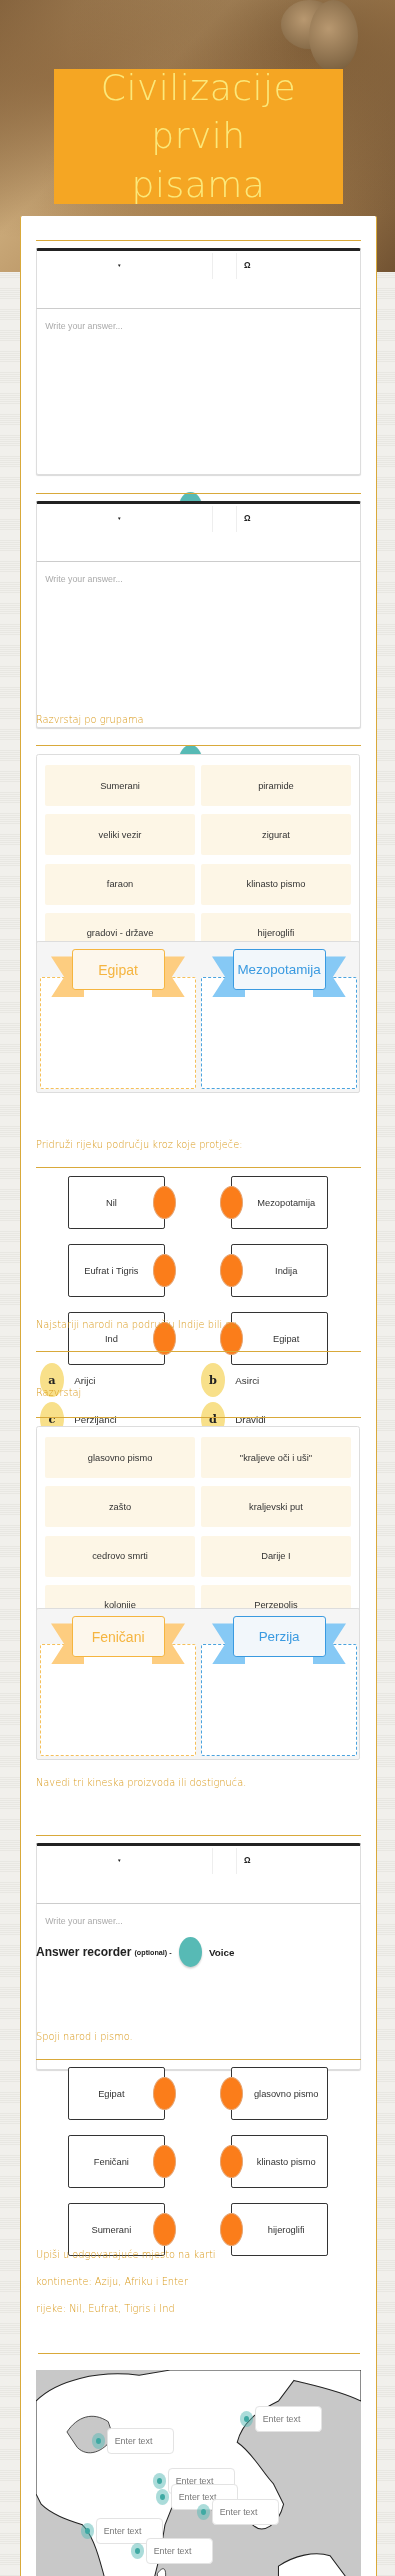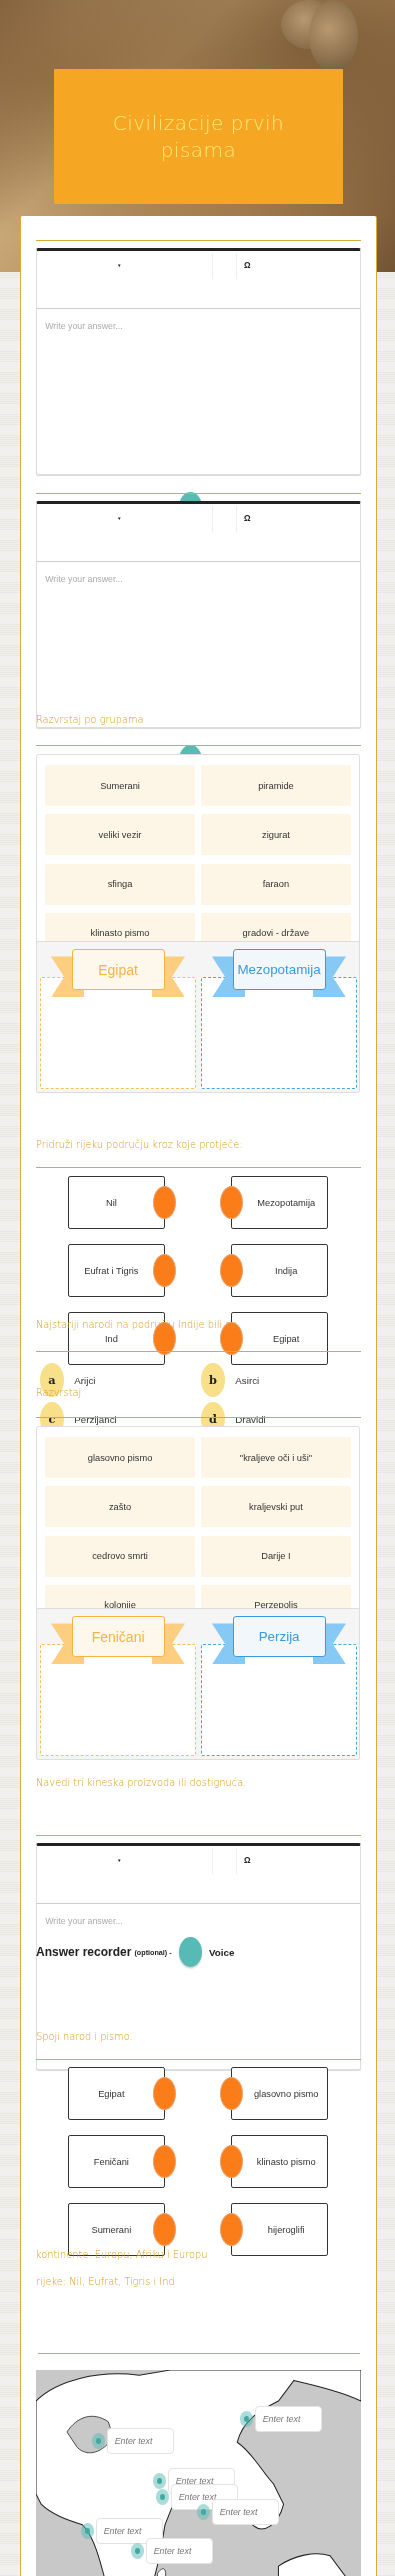--- a/index.html
+++ b/index.html
@@ -22,21 +22,21 @@
       linear-gradient(135deg, #8a6a45 0%, #c9a878 35%, #b08a5a 60%, #6d4f30 100%);
   }
   .hero .coin { position: absolute; border-radius: 50%; background: radial-gradient(circle at 40% 40%, #b89870, #6e5535); }
   .title-box {
     position: absolute; left: 54px; top: 69px; width: 289px; height: 135px;
     background: #f5a623;
     display: flex; align-items: center; justify-content: center; text-align: center;
   }
   .title-box h1 {
     font-family: "DejaVu Sans", sans-serif; font-weight: 300;
-    font-size: 20px; line-height: 1.35; color: #fbe87a; letter-spacing: 0.5px;
+    font-size: 36px; line-height: 1.35; color: #fbe87a; letter-spacing: 0.5px;
     width: 216px;
   }
   .card {
     position: absolute; left: 19.6px; top: 216px; width: 357px; height: 2971px;
     background: #fff; border: 0.5px solid #d9a93a; border-top: none; border-radius: 2.1px;
   }
   .q-title {
     position: absolute; left: 36px; width: 325px;
     font-family: "DejaVu Sans", sans-serif; font-size: 9.8px; color: #d99a1d;
     line-height: 1.35; font-weight: 300;
@@ -99,21 +99,21 @@
   .match-dot.r { left: 152px; }
   .mc-opt { position: absolute; display: flex; align-items: center; gap: 10.3px; font-size: 9.8px; color: #333; cursor: pointer; }
   .mc-opt .badge {
     width: 24px; height: 34px; border-radius: 50%; background: #f8e08a; display: flex; align-items: center; justify-content: center;
     font-family: "DejaVu Serif", serif; font-weight: bold; font-size: 11.3px; color: #222;
   }
   .map {
     position: absolute; left: 36px; width: 325px; height: 240px; background: #c8c8c8; overflow: hidden;
   }
   .map svg { position: absolute; left: 0; top: 0; }
-  .pin { position: absolute; display: flex; align-items: center; font-style: italic; }
+  .pin { position: absolute; display: flex; align-items: center; }
   .pin .ring { width: 13.4px; height: 15.5px; border-radius: 50%; background: rgba(87,186,181,0.5); display: flex; align-items: center; justify-content: center; }
   .pin .ring::after { content: ""; width: 5.2px; height: 6.2px; border-radius: 50%; background: #3fa9a3; }
   .pin .box { margin-left: 2.1px; width: 67px; height: 26px; background: #fff; border: 0.5px solid #e3e3e3; border-radius: 4.1px; display: flex; align-items: center; padding-left: 6.2px; font-size: 8.8px; color: #777; }
 </style>
 </head>
 <body>
 
 <div class="hero">
   <div class="coin" style="left:281px;top:0;width:57px;height:49px;"></div>
   <div class="coin" style="left:309px;top:0;width:49px;height:72px;"></div>
@@ -160,21 +160,20 @@
   <span class="voice">Voice</span>
 </div>
 
 <div class="q-title" style="top:713px;">Razvrstaj po grupama</div>
 <div class="underline" style="top:745px;"></div>
 <div class="sort-box" style="top:754px;">
   <div class="sort-item">Sumerani</div>
   <div class="sort-item">piramide</div>
   <div class="sort-item">veliki vezir</div>
   <div class="sort-item">zigurat</div>
-  <div class="sort-item">sfinga</div>
   <div class="sort-item">faraon</div>
   <div class="sort-item">klinasto pismo</div>
   <div class="sort-item">gradovi - države</div>
   <div class="sort-item">hijeroglifi</div>
   <div class="sort-item">međurječje</div>
 </div>
 <div class="cat-box" style="top:941px;">
   <div class="cat orange"></div>
   <div class="cat blue"></div>
   <div class="ribbon orange" style="left:14px;">
@@ -291,21 +290,22 @@
   <div class="match-dot r"></div>
 </div>
 <div class="match-row" style="top:2203px;">
   <div class="match-card left">Sumerani</div>
   <div class="match-card right">hijeroglifi</div>
   <div class="match-dot l"></div>
   <div class="match-dot r"></div>
 </div>
 
 <div class="q-title" style="top:2241px;line-height:27px;font-size:9.8px;">
-  <div>kontinente: Europu, Afriku i Europu</div>
+  <div>Upiši u odgovarajuće mjesto na karti</div>
+  <div>kontinente: Aziju, Afriku i Enter</div>
   <div>rijeke: Nil, Eufrat, Tigris i Ind</div>
 </div>
 <div class="underline" style="top:2353px;left:38px;width:322px;"></div>
 <div class="map" style="top:2370px;">
   <svg width="325" height="240" viewBox="0 0 630 465">
     <path d="M0,60 C40,20 120,0 200,10 L260,0 L630,0 L630,60 C590,40 540,30 500,20 L470,60 C430,80 400,100 390,140 C420,160 440,200 460,220 L480,260 C470,300 440,320 420,300 L390,250 L360,240 L340,270 L330,240 L300,230 L270,250 L250,300 L240,360 L220,440 L190,465 L150,465 C130,400 120,330 90,300 C60,290 30,280 10,260 L0,240 Z" fill="#ffffff" stroke="#222" stroke-width="2"></path>
     <path d="M60,120 C80,90 110,80 140,100 L150,130 C130,160 100,170 80,150 Z" fill="#c8c8c8" stroke="#222" stroke-width="1.5"></path>
     <path d="M470,380 C500,360 540,350 570,360 L600,400 L610,465 L470,465 Z" fill="#ffffff" stroke="#222" stroke-width="2"></path>
     <path d="M235,395 C245,380 255,380 250,410 L240,430 Z" fill="#ffffff" stroke="#222" stroke-width="1.5"></path>
   </svg>

